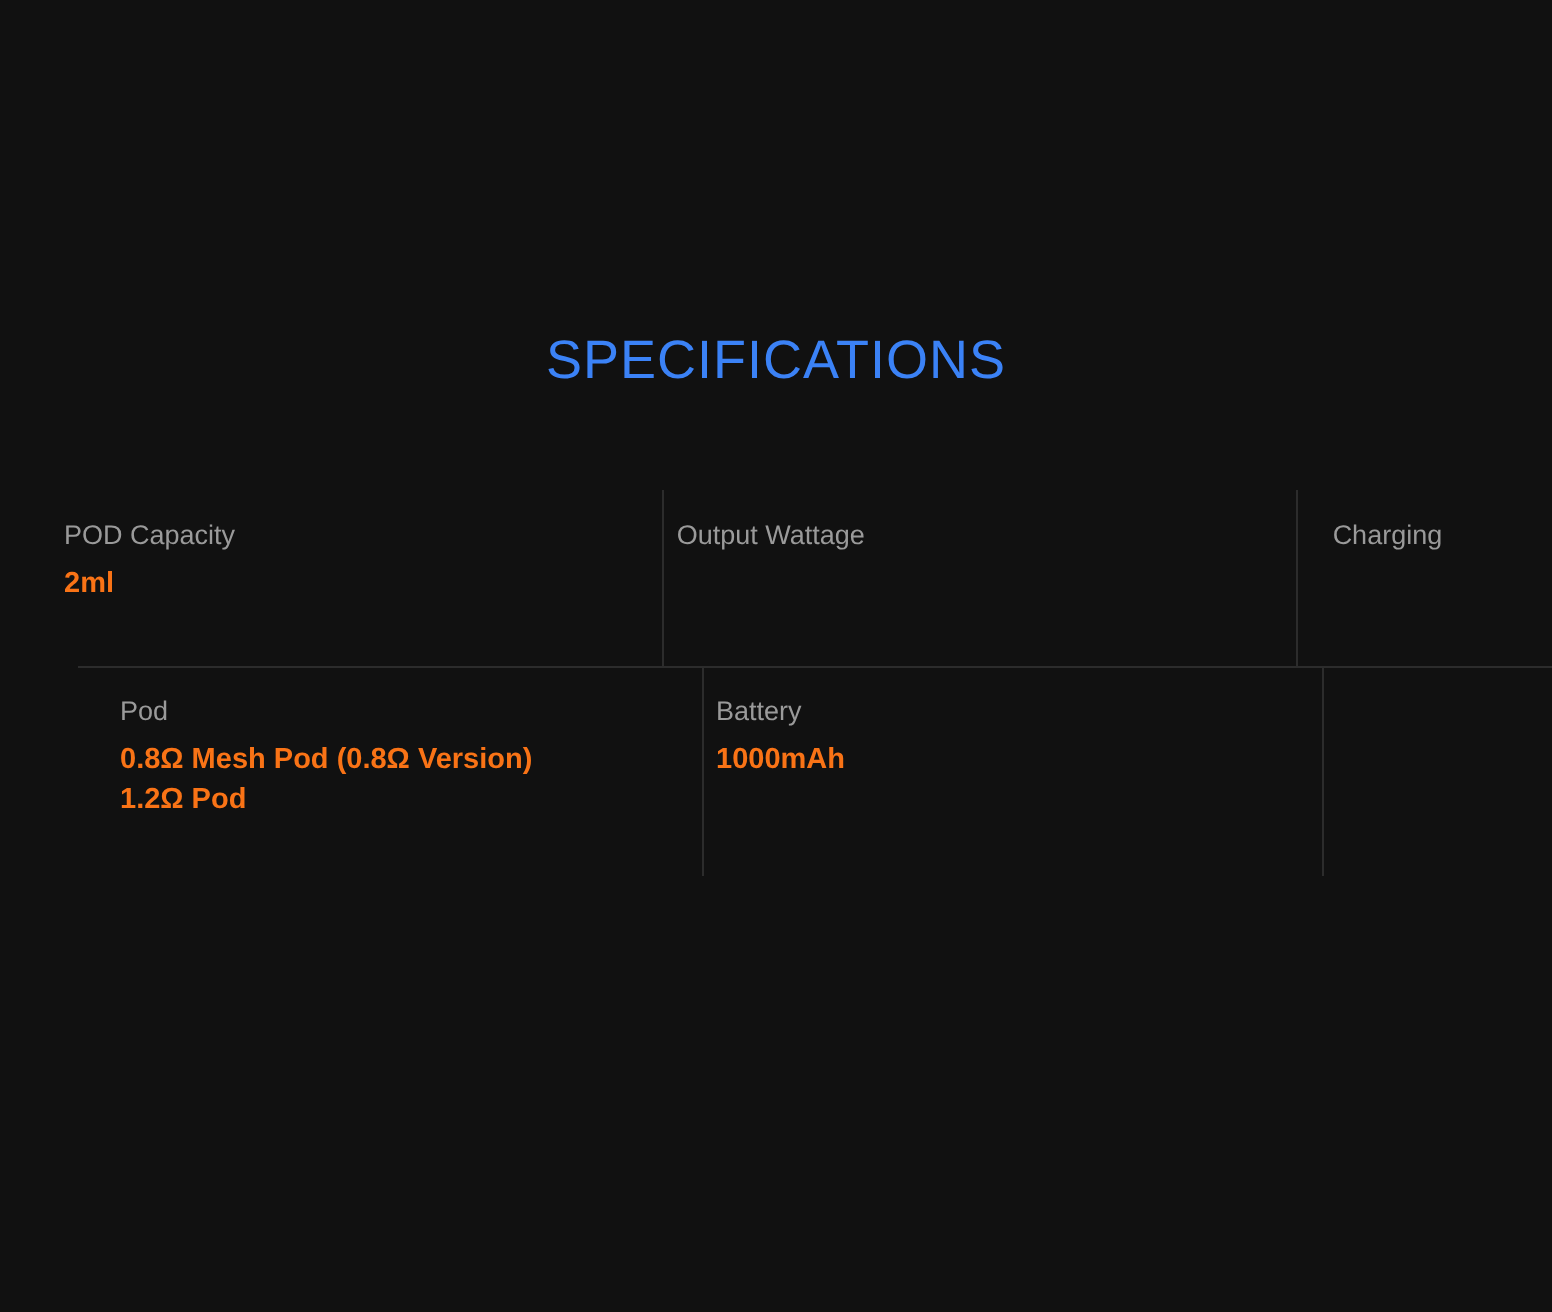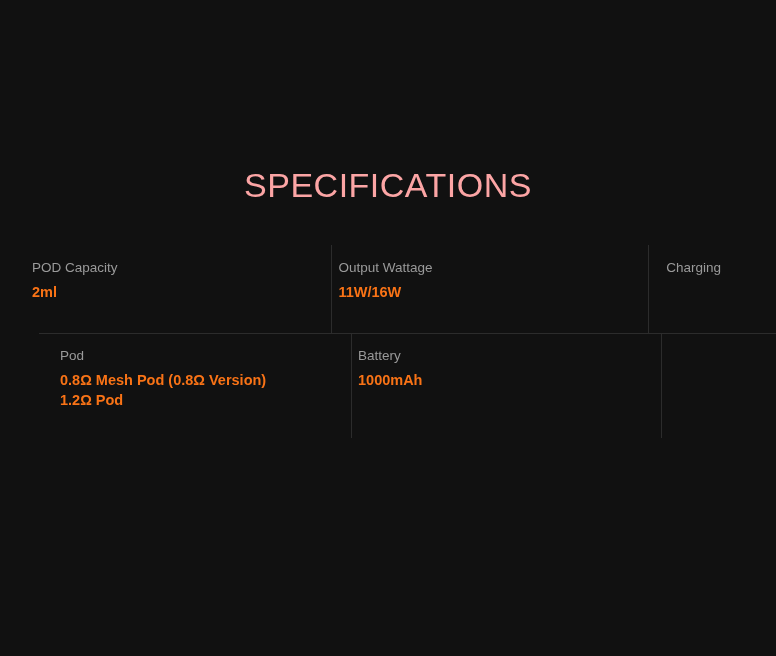--- a/index.html
+++ b/index.html
@@ -26,22 +26,22 @@
   
   .title-wrap {
     position: absolute;
     left: 0;
     top: 136px;
     width: 776px;
     text-align: center;
   }
   .title {
     display: inline-block;
-    color: #fca5a5;
-    font-size: 34px;
+    color: #3b82f6;
+    font-size: 27px;
     font-weight: 400;
     letter-spacing: 0.5px;
     line-height: 52px;
     white-space: nowrap;
   }
 
   
   .spec-table {
     position: absolute;
     left: 0;
@@ -139,21 +139,20 @@
 
     <div class="spec-row row-1">
 
       <div class="spec-cell col-1">
         <p class="spec-label">POD Capacity</p>
         <p class="spec-value">2ml</p>
       </div>
 
       <div class="spec-cell col-2">
         <p class="spec-label">Output Wattage</p>
-        <p class="spec-value">11W/16W</p>
       </div>
 
       <div class="spec-cell col-3">
         <p class="spec-label">Charging</p>
       </div>
 
     </div>
 
     <div class="spec-row row-2">
 

